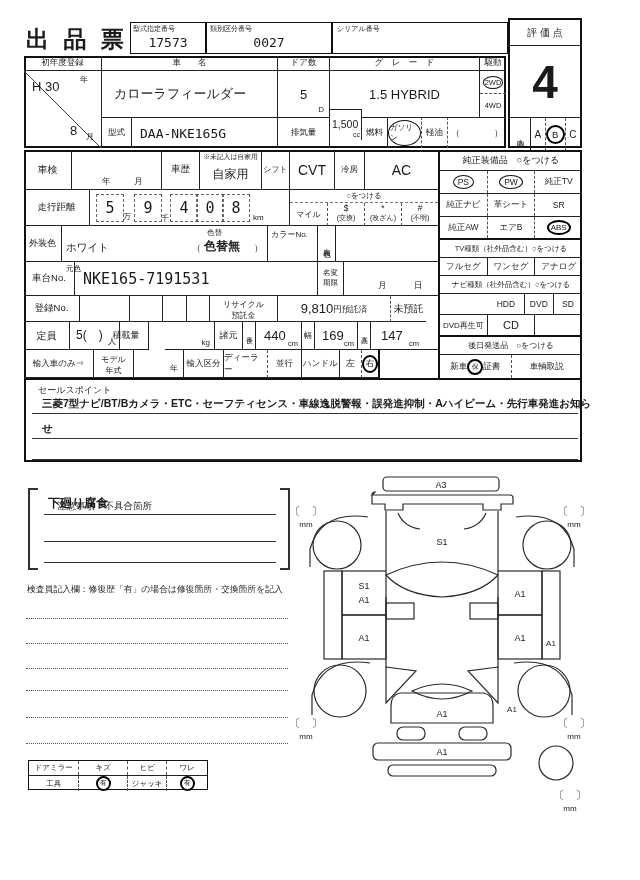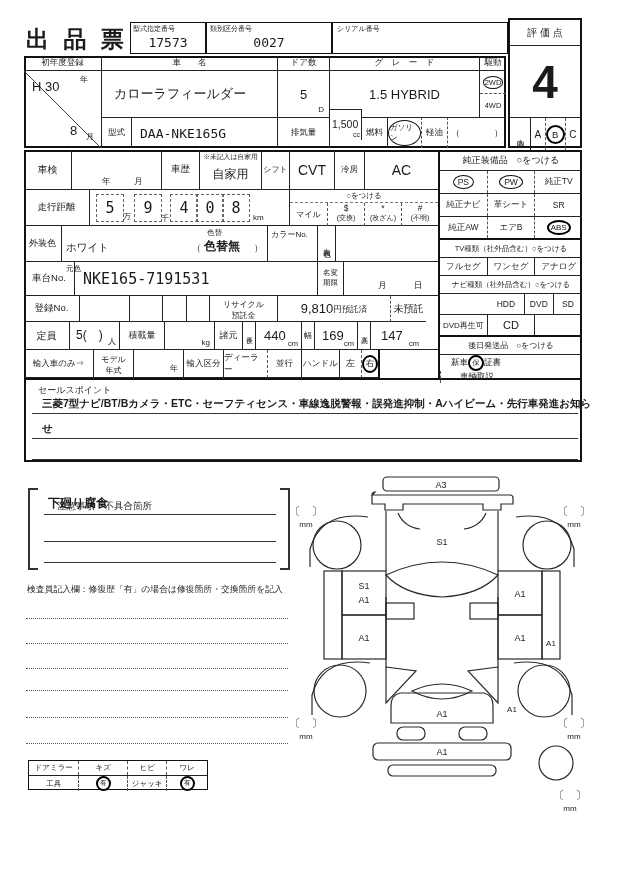--- a/index.html
+++ b/index.html
@@ -184,21 +184,21 @@
   <span style="font-size:13px;">9,810</span>
   <span style="font-size:8.5px;margin-top:3px;">円預託済</span>
 </div>
 <div class="cell fc bb dbl" style="left:390px;top:296px;width:36px;height:26px;font-size:10px;">未預託</div>
 
 <div class="cell fc br bb" style="left:24px;top:322px;width:46px;height:28px;font-size:10px;">定員</div>
 <div class="cell br bb" style="left:70px;top:322px;width:50px;height:28px;">
   <span class="cell" style="left:6px;top:5px;font-size:12px;">5(　)</span>
   <span class="cell" style="right:3px;bottom:2px;font-size:8px;">人</span>
 </div>
-<div class="cell fc br bb" style="left:120px;top:322px;width:45px;height:28px;font-size:9px;">積載量</div>
+<div class="cell fc br bb" style="left:104px;top:322px;width:45px;height:28px;font-size:9px;">積載量</div>
 <div class="cell br bb" style="left:165px;top:322px;width:50px;height:28px;">
   <span class="cell" style="right:4px;bottom:2px;font-size:8px;">kg</span>
 </div>
 <div class="cell fc br bb" style="left:215px;top:322px;width:28px;height:28px;font-size:9px;">諸元</div>
 <div class="cell fc br bb vtext" style="left:243px;top:322px;width:13px;height:28px;font-size:7px;">長さ</div>
 <div class="cell br bb" style="left:256px;top:322px;width:46px;height:28px;">
   <span class="cell" style="left:8px;top:6px;font-size:13px;">440</span>
   <span class="cell" style="right:3px;bottom:1px;font-size:7.5px;">cm</span>
 </div>
 <div class="cell fc br bb" style="left:302px;top:322px;width:13px;height:28px;font-size:8px;">幅</div>
@@ -274,21 +274,21 @@
     <div class="fc br" style="width:61px;font-size:8.5px;padding-left:48px;">HDD</div>
     <div class="fc br" style="width:48px;font-size:8.5px;">DVD</div>
     <div class="fc" style="width:48px;font-size:8.5px;">SD</div>
   </div>
   <div class="cell" style="left:0;right:0;top:165px;height:22px;display:flex;border-bottom:2px solid #111;">
     <div class="fc br" style="width:48px;font-size:8px;">DVD再生可</div>
     <div class="fc br" style="width:48px;font-size:11px;">CD</div>
     <div style="width:48px;"></div>
   </div>
   <div class="cell fc bb" style="left:0;right:0;top:187px;height:18px;font-size:8px;">後日発送品　○をつける</div>
-  <div class="cell" style="left:0;right:0;top:205px;height:23px;display:flex;flex-direction:column;">
+  <div class="cell" style="left:0;right:0;top:205px;height:23px;display:flex;">
     <div class="fc" style="width:72px;font-size:8.5px;">
       <span>新車</span>
         <span class="circB" style="width:12px;height:12px;font-size:7px;">保</span>
         <span>証書</span>
     </div>
     <div class="fc dbl" style="width:72px;font-size:8.5px;">車輌取説</div>
   </div>
 </div>
 
 <span class="cell" style="left:57px;top:477px;font-size:9.5px;margin-top:23px;">注意事項・不具合箇所</span>

